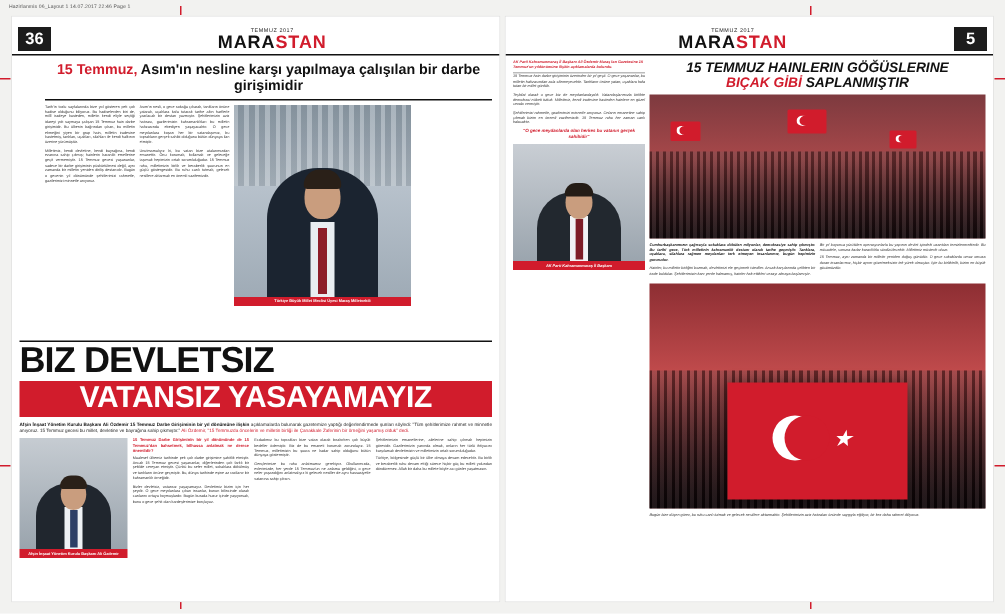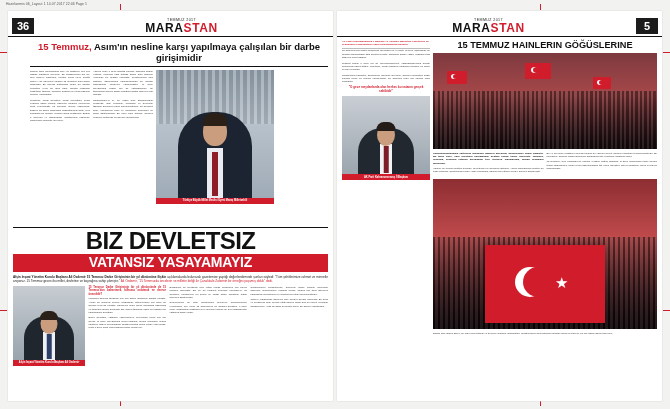--- a/index.html
+++ b/index.html
@@ -207,24 +207,24 @@
     margin-top: 5px;
     padding: 0 5px;
     box-sizing: border-box;
   }
   .feature-h1 {
     font-size: 24px;
     font-weight: bold;
     letter-spacing: -.6px;
     color: #111;
     line-height: .95;
-    text-align: center;
+    text-align: left;
   }
   .feature-h2 {
-    font-size: 14px;
+    font-size: 20px;
     font-weight: bold;
     letter-spacing: -.2px;
     color: #fff;
     background: #d11c2c;
     line-height: 1.05;
     text-align: center;
     padding: 1px 3px 2px 3px;
     margin-top: 1px;
   }
   .feature-standfirst {
@@ -288,20 +288,21 @@
     line-height: 1.25;
     margin: 0 0 1.4px 0;
   }
 
   
   .rp-top {
     padding: 3px 5px 0 5px;
     box-sizing: border-box;
     display: flex;
     gap: 3px;
+    font-style: italic;
   }
   .rp-left-col { width: 88px; }
   .rp-main { flex: 1; }
   .rp-headline {
     font-size: 9.2px;
     line-height: 1.1;
     color: #111;
     font-weight: bold;
     text-align: center;
   }
@@ -562,20 +563,21 @@
             <div class="head"></div>
             <div class="hair"></div>
           </div>
           <div class="caption-red">AK Parti Kahramanmaraş
 İl Başkanı</div>
         </div>
 
         <div class="rp-main">
           <div class="rp-headline">
             <div>15 TEMMUZ HAINLERIN GÖĞÜSLERINE</div>
+            <div><span class="red">BIÇAK GİBİ</span><span> SAPLANMIŞTIR</span></div>
           </div>
 
           <div class="rp-photo-wide">
             <div class="crowd"></div>
             <div class="flag" style="left:14px;top:18px;width:20px;height:13px;"></div>
             <div class="flag" style="left:92px;top:10px;width:26px;height:16px;"></div>
             <div class="flag" style="left:160px;top:24px;width:18px;height:12px;"></div>
           </div>
 
           <div class="rp-cols" style="padding:3px 0 0 0;">

